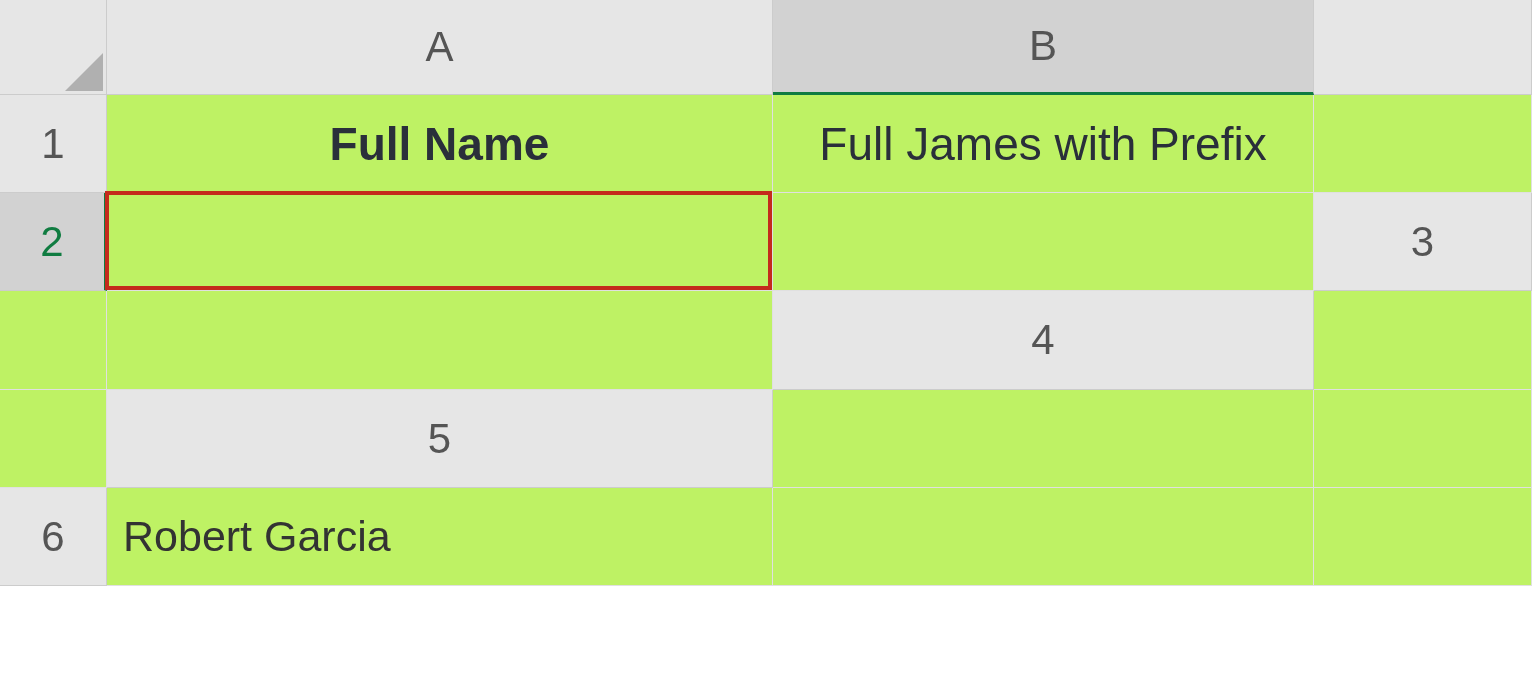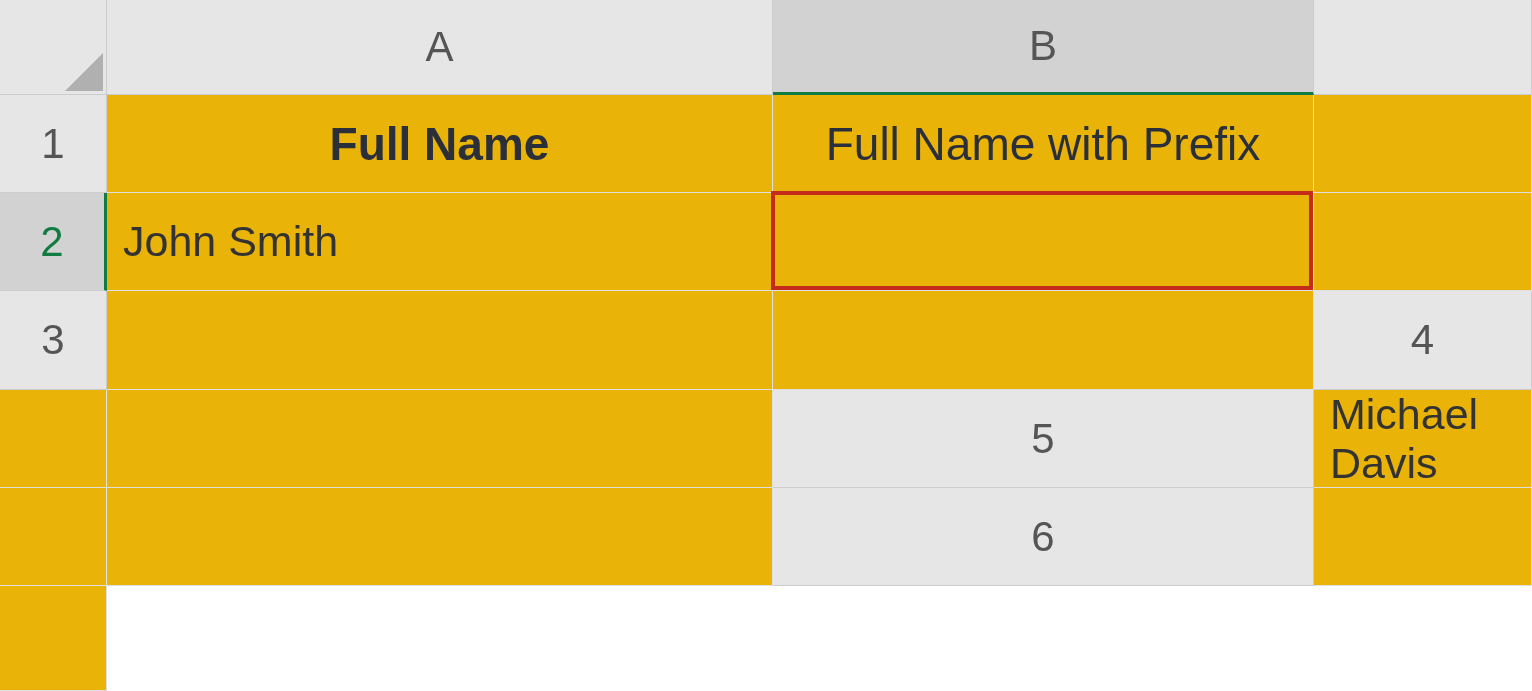--- a/index.html
+++ b/index.html
@@ -70,21 +70,21 @@
       font-weight: 400;
     }
     
     .row-header.selected {
       background: #d2d2d2;
       border-right: 3px solid #107c41;
       color: #107c41;
     }
     
     .cell {
-      background: #eab308;
+      background: #bef264;
       border-right: 1px solid #e0e0e0;
       border-bottom: 1px solid #e0e0e0;
       display: flex;
       align-items: center;
       padding: 16px 16px;
       font-size: 43px;
       color: #333333;
       font-weight: 400;
     }
     
@@ -122,38 +122,37 @@
 
 <div class="spreadsheet">
 
   <div class="corner-cell"></div>
   <div class="col-header">A</div>
   <div class="col-header selected">B</div>
   <div class="col-header"></div>
 
   <div class="row-header">1</div>
   <div class="cell header-cell">Full Name</div>
-  <div class="cell header-cell-b">Full Name with Prefix</div>
+  <div class="cell header-cell-b">Full James with Prefix</div>
   <div class="cell"></div>
 
   <div class="row-header selected">2</div>
-  <div class="cell">John Smith</div>
   <div class="cell active"></div>
   <div class="cell"></div>
 
   <div class="row-header">3</div>
   <div class="cell"></div>
   <div class="cell"></div>
 
   <div class="row-header">4</div>
   <div class="cell"></div>
   <div class="cell"></div>
 
   <div class="row-header">5</div>
-  <div class="cell">Michael Davis</div>
   <div class="cell"></div>
   <div class="cell"></div>
 
   <div class="row-header">6</div>
+  <div class="cell">Robert Garcia</div>
   <div class="cell"></div>
   <div class="cell"></div>
 
 </div>
 
 </body></html>

